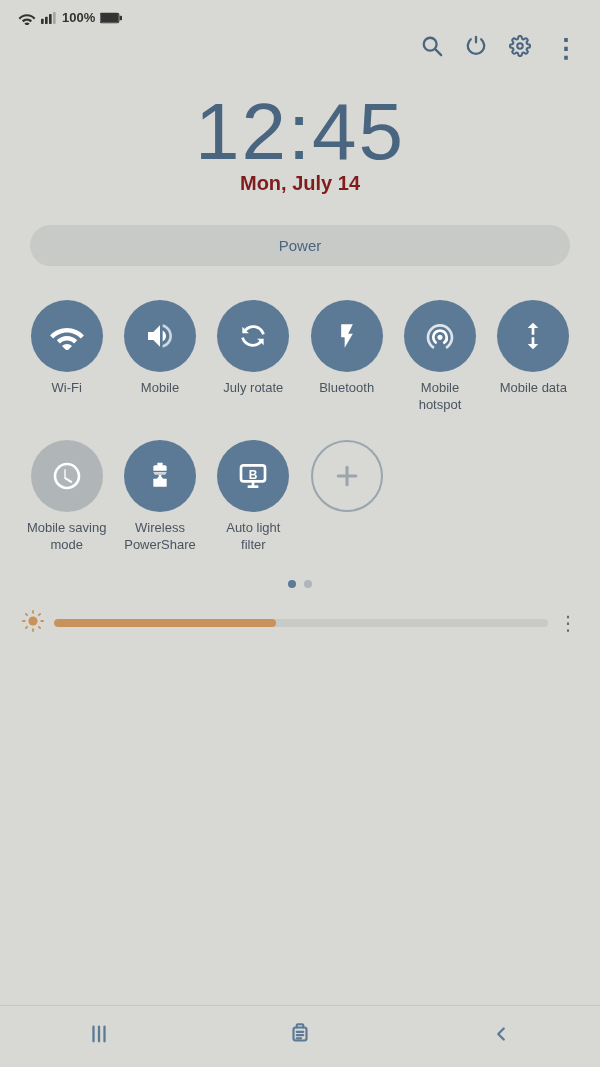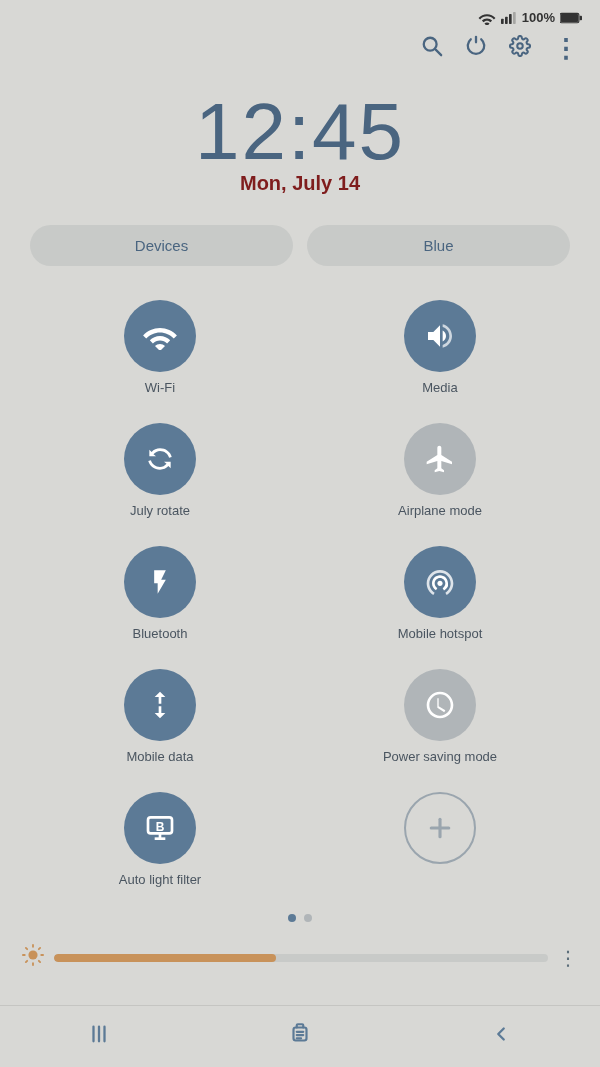--- a/index.html
+++ b/index.html
@@ -8,21 +8,20 @@
       height: 1067px;
       background: #d8d8d5;
       font-family: 'Segoe UI', sans-serif;
       overflow: hidden;
       position: relative;
     }
 
     
     .status-bar {
       display: flex;
-      justify-content: flex-end;
       align-items: center;
       padding: 10px 18px 4px;
       gap: 6px;
     }
     .status-icons {
       display: flex;
       align-items: center;
       gap: 5px;
     }
     .status-text {
@@ -79,21 +78,21 @@
       padding: 12px 20px;
       font-size: 15px;
       color: #4a6580;
       cursor: pointer;
       font-family: inherit;
     }
 
     
     .tiles-grid {
       display: grid;
-      grid-template-columns: repeat(2, 1fr);
+      grid-template-columns: repeat(6, 1fr);
       gap: 0;
       padding: 0 20px;
     }
     .tile {
       display: flex;
       flex-direction: column;
       align-items: center;
       padding: 10px 6px 16px;
       cursor: pointer;
     }
@@ -235,63 +234,54 @@
   </span>
   <span class="quick-icon" style="font-size:26px; color:#4a6580; font-weight:700; letter-spacing:-1px;">⋮</span>
 </div>
 
 <div class="time-section">
   <div class="time-display">12:45</div>
   <div class="date-display">Mon, July 14</div>
 </div>
 
 <div class="tab-row">
-  <button class="tab-btn">Devices</button>
-  <button class="tab-btn">Blue</button>
+  <button class="tab-btn">Power</button>
 </div>
 
 <div class="tiles-grid">
 
   <div class="tile">
     <div class="tile-circle active">
       <svg width="36" height="28" viewBox="0 0 36 28" fill="white">
         <path d="M18 6C11.4 6 5.4 8.8 1.1 13.4L4.2 16.5C7.7 12.7 12.6 10.4 18 10.4s10.3 2.3 13.8 6.1l3.1-3.1C30.6 8.8 24.6 6 18 6zm0 8c-4 0-7.6 1.7-10.2 4.3l3.1 3.1C12.7 19.7 15.2 18.6 18 18.6s5.3 1.1 7.1 2.8l3.1-3.1C25.6 15.7 22 14 18 14zm0 8c-1.9 0-3.7.8-5 2L18 29l5-5c-1.3-1.2-3.1-2-5-2z"></path>
       </svg>
     </div>
     <div class="tile-label">Wi-Fi</div>
   </div>
 
   <div class="tile">
     <div class="tile-circle active">
       <svg width="32" height="32" viewBox="0 0 24 24" fill="white">
         <path d="M3 9v6h4l5 5V4L7 9H3zm13.5 3c0-1.8-1-3.3-2.5-4.1v8.2c1.5-.8 2.5-2.3 2.5-4.1z"></path>
         <path d="M14 3.2v2.1c2.9.9 5 3.6 5 6.7s-2.1 5.8-5 6.7v2.1c4-.9 7-4.5 7-8.8s-3-7.9-7-8.8z" opacity="0.7"></path>
       </svg>
     </div>
-    <div class="tile-label">Media</div>
+    <div class="tile-label">Mobile</div>
   </div>
 
 
   <div class="tile">
     <div class="tile-circle active">
       <svg width="32" height="32" viewBox="0 0 24 24" fill="white">
         <path d="M7.1 8.5C8.4 7 10.1 6 12 6c3.3 0 6 2.1 6.8 5l2-.5C19.8 6.6 16.2 4 12 4 9.5 4 7.3 5 5.7 6.7L4 5v5h5L7.1 8.5zm9.8 7C15.6 17 13.9 18 12 18c-3.3 0-6-2.1-6.8-5l-2 .5C4.2 17.4 7.8 20 12 20c2.5 0 4.7-1 6.3-2.7L20 19v-5h-5l1.9 1.5z"></path>
       </svg>
     </div>
     <div class="tile-label">July rotate</div>
   </div>
 
-  <div class="tile">
-    <div class="tile-circle inactive">
-      <svg width="32" height="32" viewBox="0 0 24 24" fill="white">
-        <path d="M21 16v-2l-8-5V3.5c0-.83-.67-1.5-1.5-1.5S10 2.67 10 3.5V9l-8 5v2l8-2.5V19l-2 1.5V22l3.5-1 3.5 1v-1.5L13 19v-5.5l8 2.5z"></path>
-      </svg>
-    </div>
-    <div class="tile-label">Airplane mode</div>
-  </div>
 
   <div class="tile">
     <div class="tile-circle active">
       <svg width="28" height="34" viewBox="0 0 24 24" fill="white">
         <path d="M7 2v11h3v9l7-12h-4l4-8z"></path>
       </svg>
     </div>
     <div class="tile-label">Bluetooth</div>
   </div>
 
@@ -313,23 +303,32 @@
     </div>
     <div class="tile-label">Mobile data</div>
   </div>
 
   <div class="tile">
     <div class="tile-circle inactive">
       <svg width="32" height="32" viewBox="0 0 24 24" fill="white">
         <path d="M12 2C6.5 2 2 6.5 2 12s4.5 10 10 10 10-4.5 10-10S17.5 2 12 2zm0 18c-4.4 0-8-3.6-8-8s3.6-8 8-8 8 3.6 8 8-3.6 8-8 8zm-1-13v6l5 3-.8 1.4L10 14V7h1z"></path>
       </svg>
     </div>
-    <div class="tile-label">Power saving mode</div>
-  </div>
-
+    <div class="tile-label">Mobile saving mode</div>
+  </div>
+
+  <div class="tile">
+    <div class="tile-circle active">
+      <svg width="32" height="32" viewBox="0 0 24 24" fill="white">
+        <path d="M15.67 4H14V2h-4v2H8.33C7.6 4 7 4.6 7 5.33V8h10V5.33C17 4.6 16.4 4 15.67 4zM13 12.5V11h-2v1.5L9.5 14H7v6h10v-6h-2.5L13 12.5z"></path>
+        <path d="M17 9H7l1 2h8l1-2z" opacity="0.7"></path>
+      </svg>
+    </div>
+    <div class="tile-label">Wireless PowerShare</div>
+  </div>
 
   <div class="tile">
     <div class="tile-circle active">
       <svg width="32" height="32" viewBox="0 0 24 24" fill="white">
         <rect x="3" y="4" width="18" height="12" rx="2" fill="none" stroke="white" stroke-width="2"></rect>
         <text x="12" y="14" text-anchor="middle" font-size="9" font-weight="bold" fill="white" font-family="sans-serif">B</text>
         <line x1="8" y1="20" x2="16" y2="20" stroke="white" stroke-width="2"></line>
         <line x1="12" y1="16" x2="12" y2="20" stroke="white" stroke-width="2"></line>
       </svg>
     </div>

